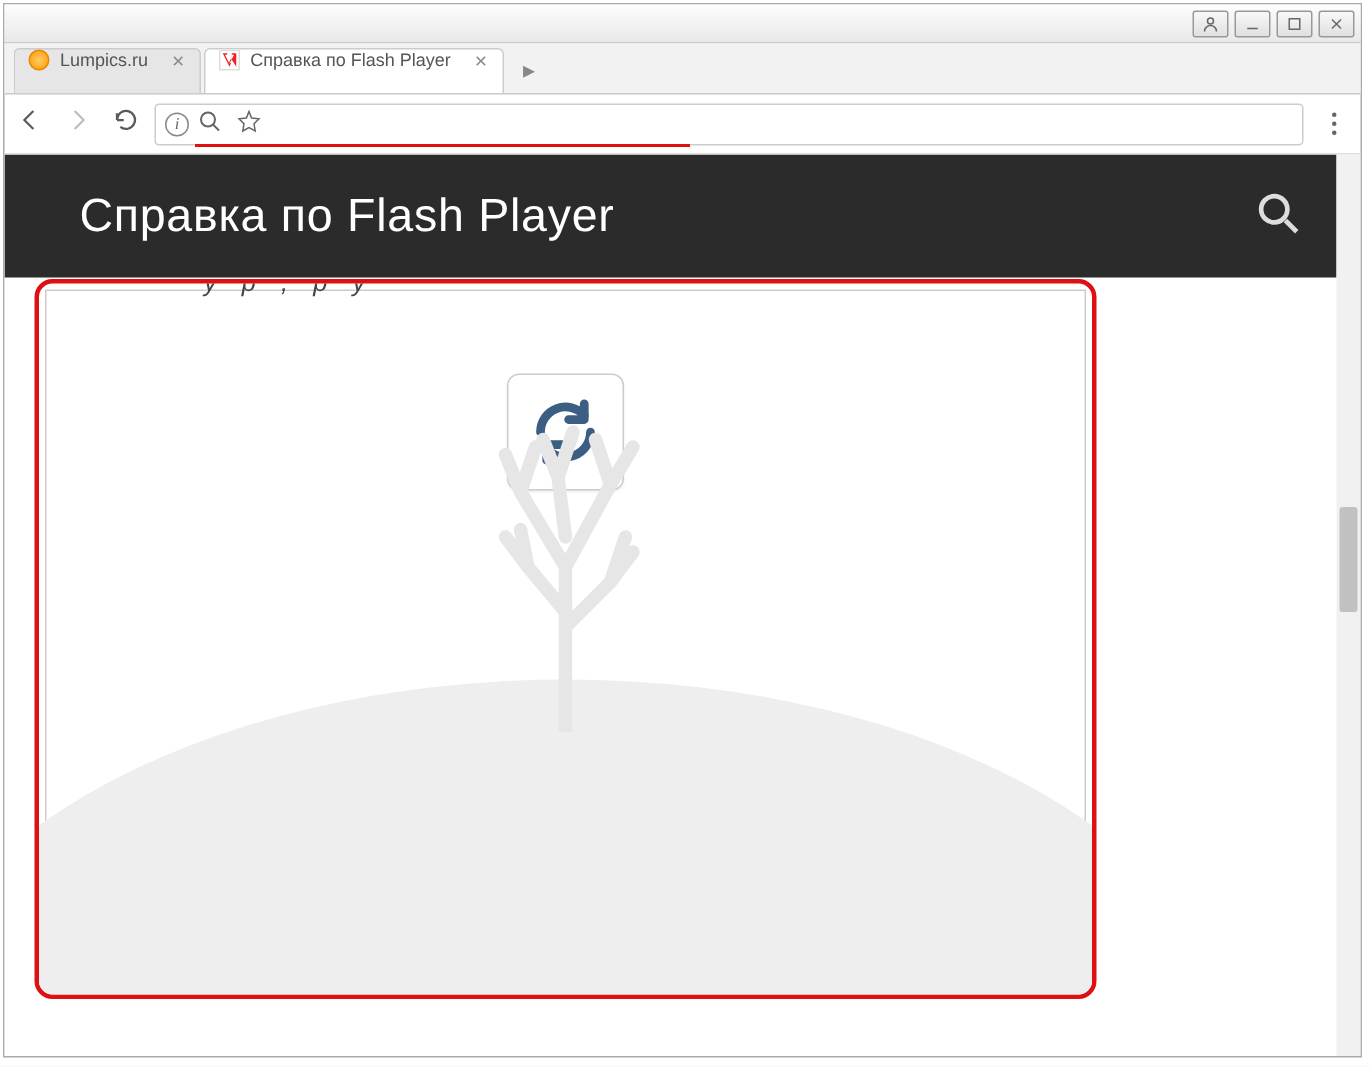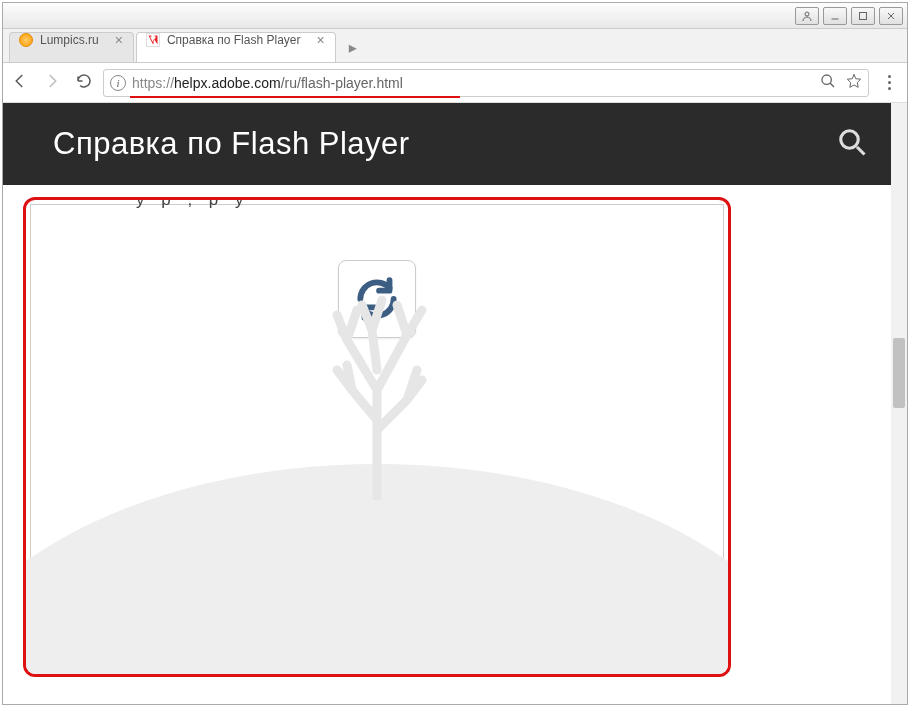--- a/index.html
+++ b/index.html
@@ -37,21 +37,21 @@
 
 .viewport { position: absolute; top: 100px; left: 0; right: 0; bottom: 0; overflow: hidden; }
 .scrollbar-track { position: absolute; right: 0; top: 0; bottom: 0; width: 16px; background: #f1f1f1; }
 .scrollbar-thumb { position: absolute; right: 2px; width: 12px; height: 70px; background: #c1c1c1; border-radius: 2px; top: 235px; }
 
 .page { margin-right: 16px; height: 100%; background: #fff; }
 .page-header { height: 82px; background: #2b2b2b; display: flex; align-items: center; justify-content: space-between; padding: 0 24px 0 50px; }
 .page-title { color: #fff; font-size: 31px; font-weight: 300; letter-spacing: 0.5px; }
 .search-ico svg { width: 30px; height: 30px; }
 
-.content-area { padding: 12px 16px 0 20px; }
+.content-area { padding: 1px 16px 0 20px; font-style: italic; }
 .highlight-box { border: 3px solid #d11; border-radius: 12px; width: 708px; height: 480px; position: relative; overflow: hidden; background: #fff; }
 .inner-border { position: absolute; inset: 4px; border: 1px solid #ccc; }
 .ghost-text { position: absolute; top: -10px; left: 110px; font-size: 17px; color: #444; letter-spacing: 6px; }
 
 .refresh-btn { position: absolute; top: 60px; left: 50%; transform: translateX(-50%); width: 78px; height: 78px; background: #fff; border: 1px solid #ccc; border-radius: 8px; display: flex; align-items: center; justify-content: center; box-shadow: 0 1px 2px rgba(0,0,0,0.08); }
 .refresh-btn svg { width: 50px; height: 50px; }
 
 .hill { position: absolute; bottom: -310px; left: 50%; transform: translateX(-50%); width: 900px; height: 520px; background: #eee; border-radius: 50%; }
 .tree { position: absolute; bottom: 170px; left: 50%; transform: translateX(-50%); }
 .tree svg { width: 210px; height: 230px; }
@@ -114,23 +114,20 @@
           </svg></span>
       <span style="opacity:.4"><svg viewBox="0 0 24 24">
             <path d="M9 4l8 8-8 8" fill="none" stroke="#5a5a5a" stroke-width="2"></path>
           </svg></span>
       <span><svg viewBox="0 0 24 24">
             <path d="M4 12a8 8 0 1 1 3 6.2M4 12V6m0 6h6" fill="none" stroke="#5a5a5a" stroke-width="2"></path>
           </svg></span>
     </div>
     <div class="url-box">
       <span class="url-info">i</span>
-      <span class="url-text">
-        <span class="proto">https://</span><span class="host">helpx.adobe.com</span><span class="path">/ru/flash-player.html</span>
-      </span>
       <div class="url-underline"></div>
       <div class="url-right">
         <span><svg viewBox="0 0 24 24">
               <circle cx="10" cy="10" r="7" fill="none" stroke="#666" stroke-width="2"></circle>
               <line x1="15" y1="15" x2="21" y2="21" stroke="#666" stroke-width="2"></line>
             </svg></span>
         <span><svg viewBox="0 0 24 24">
               <path d="M12 2l2.6 6.6L22 9.3l-5 4.9 1.2 7.3L12 18l-6.2 3.5L7 14.2 2 9.3l7.4-.7z" fill="none" stroke="#666" stroke-width="1.5"></path>
             </svg></span>
       </div>

